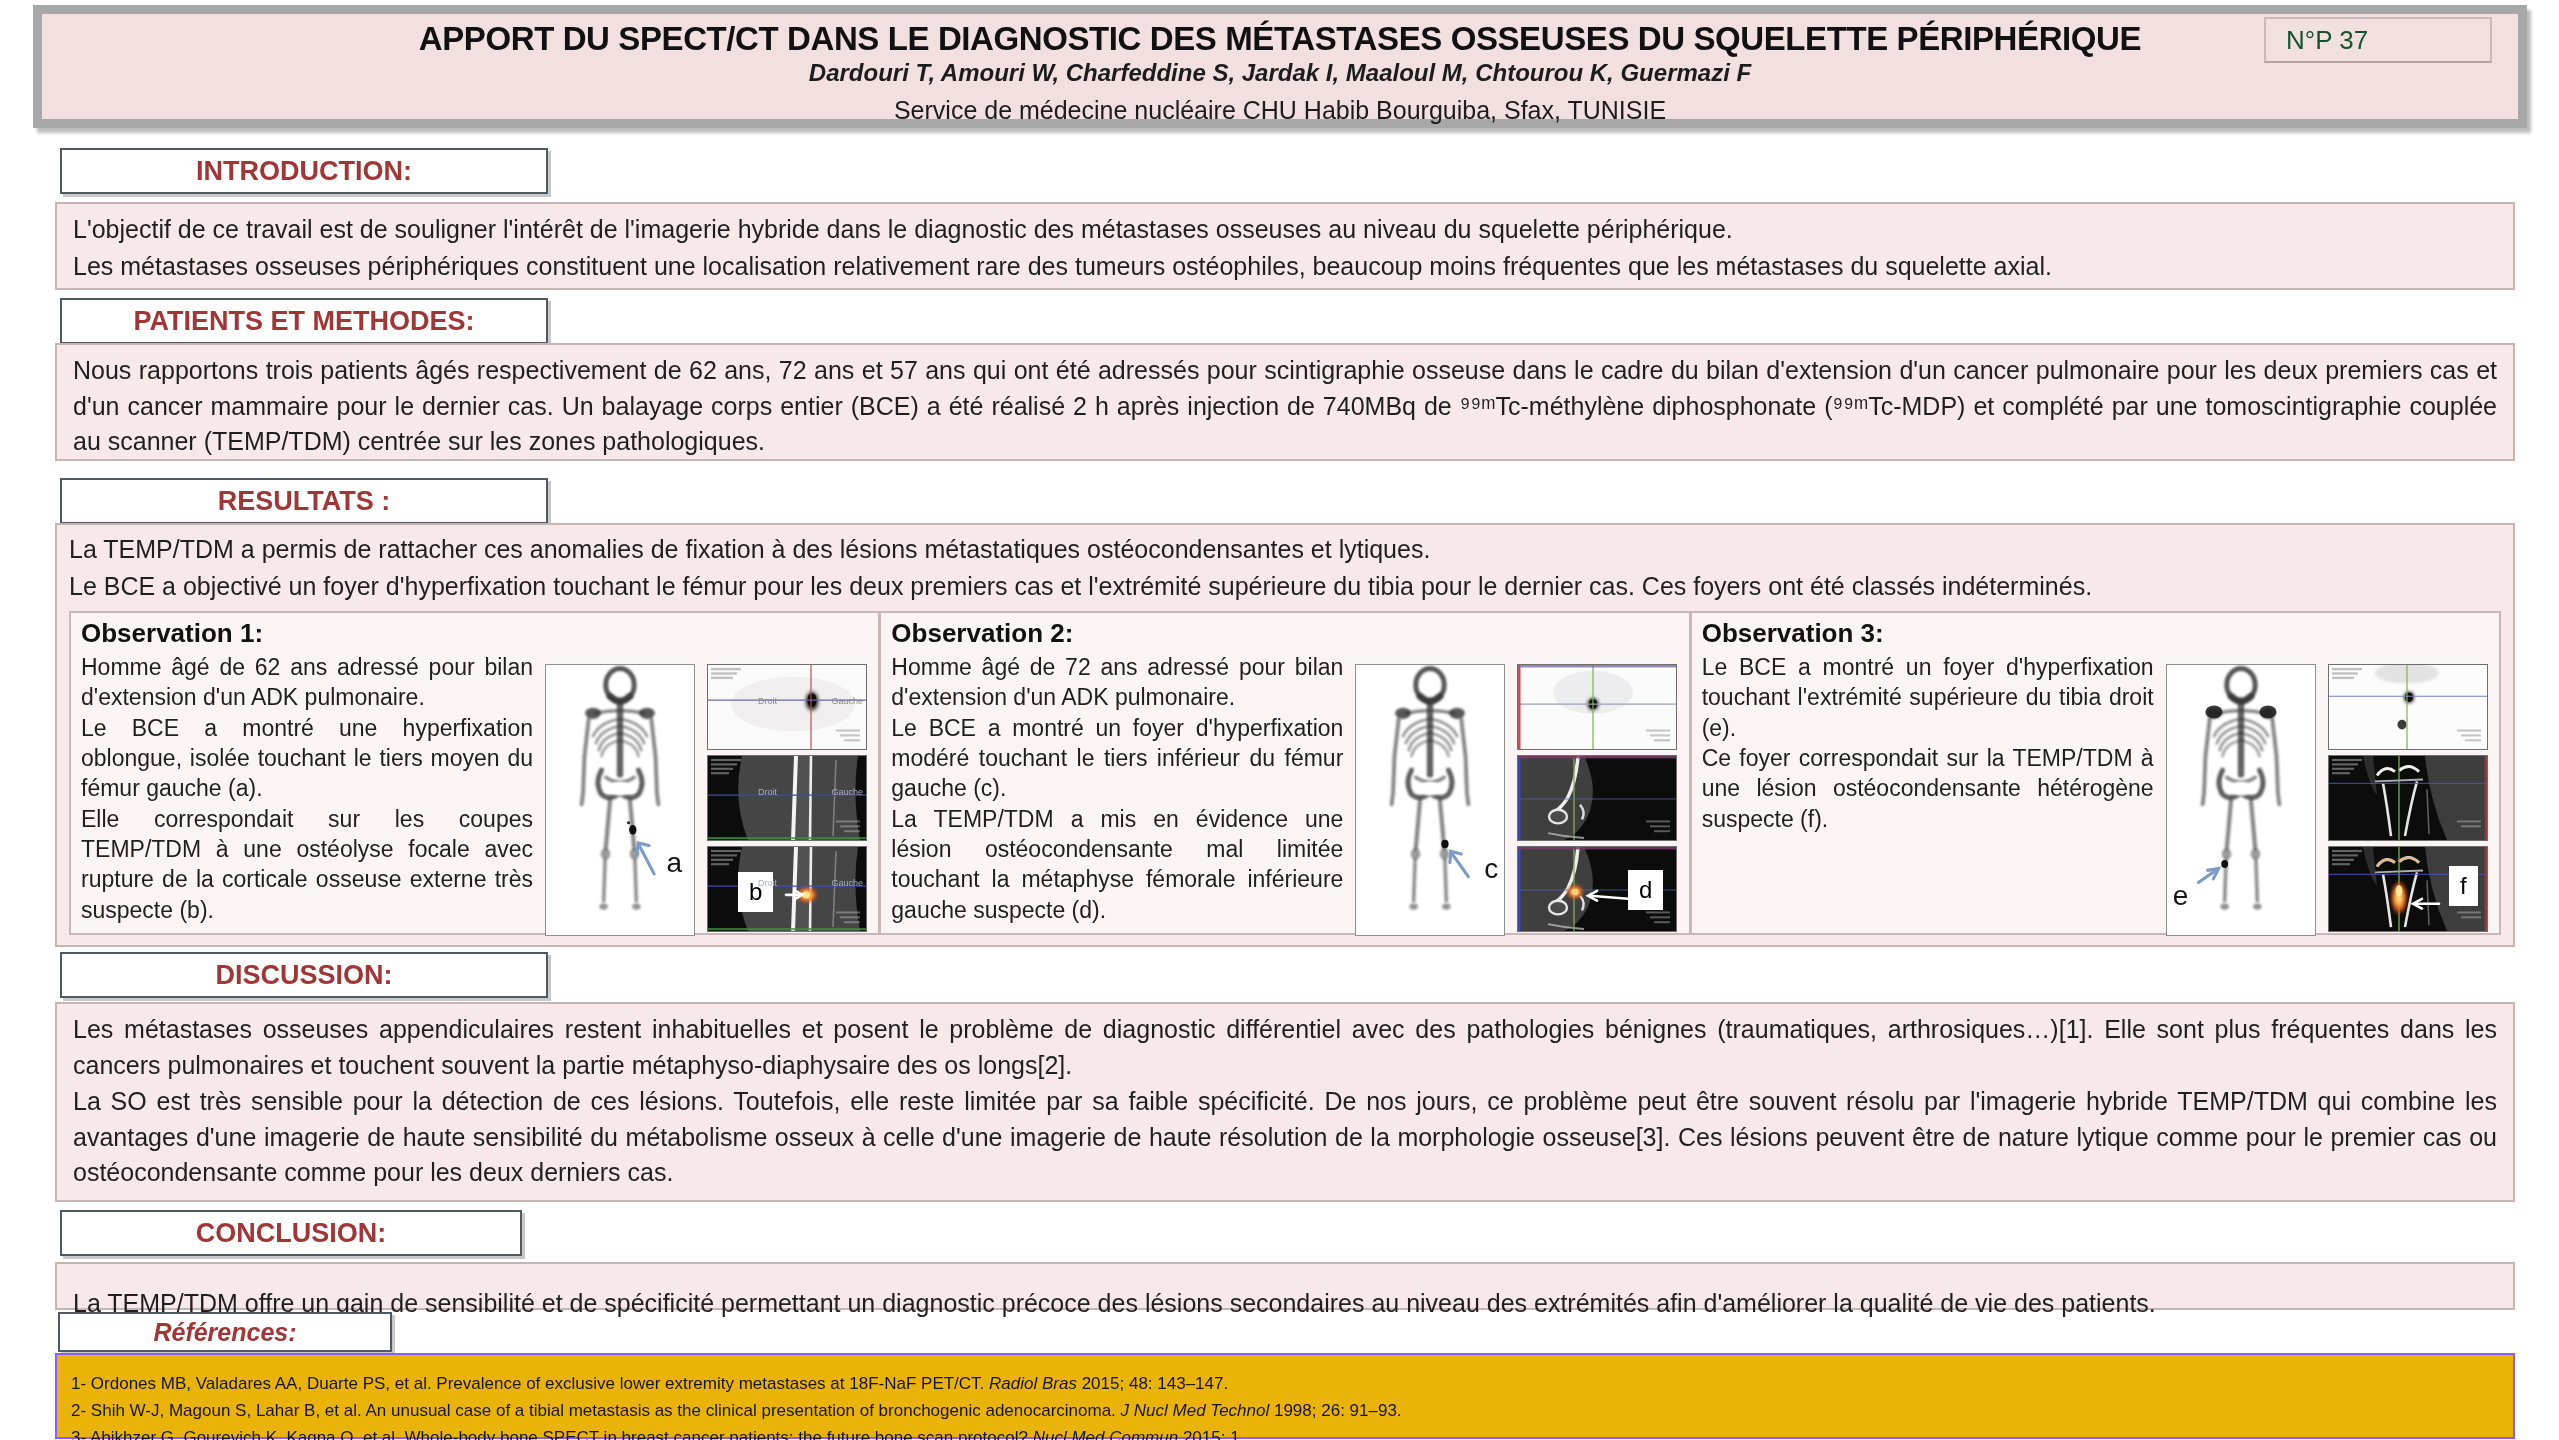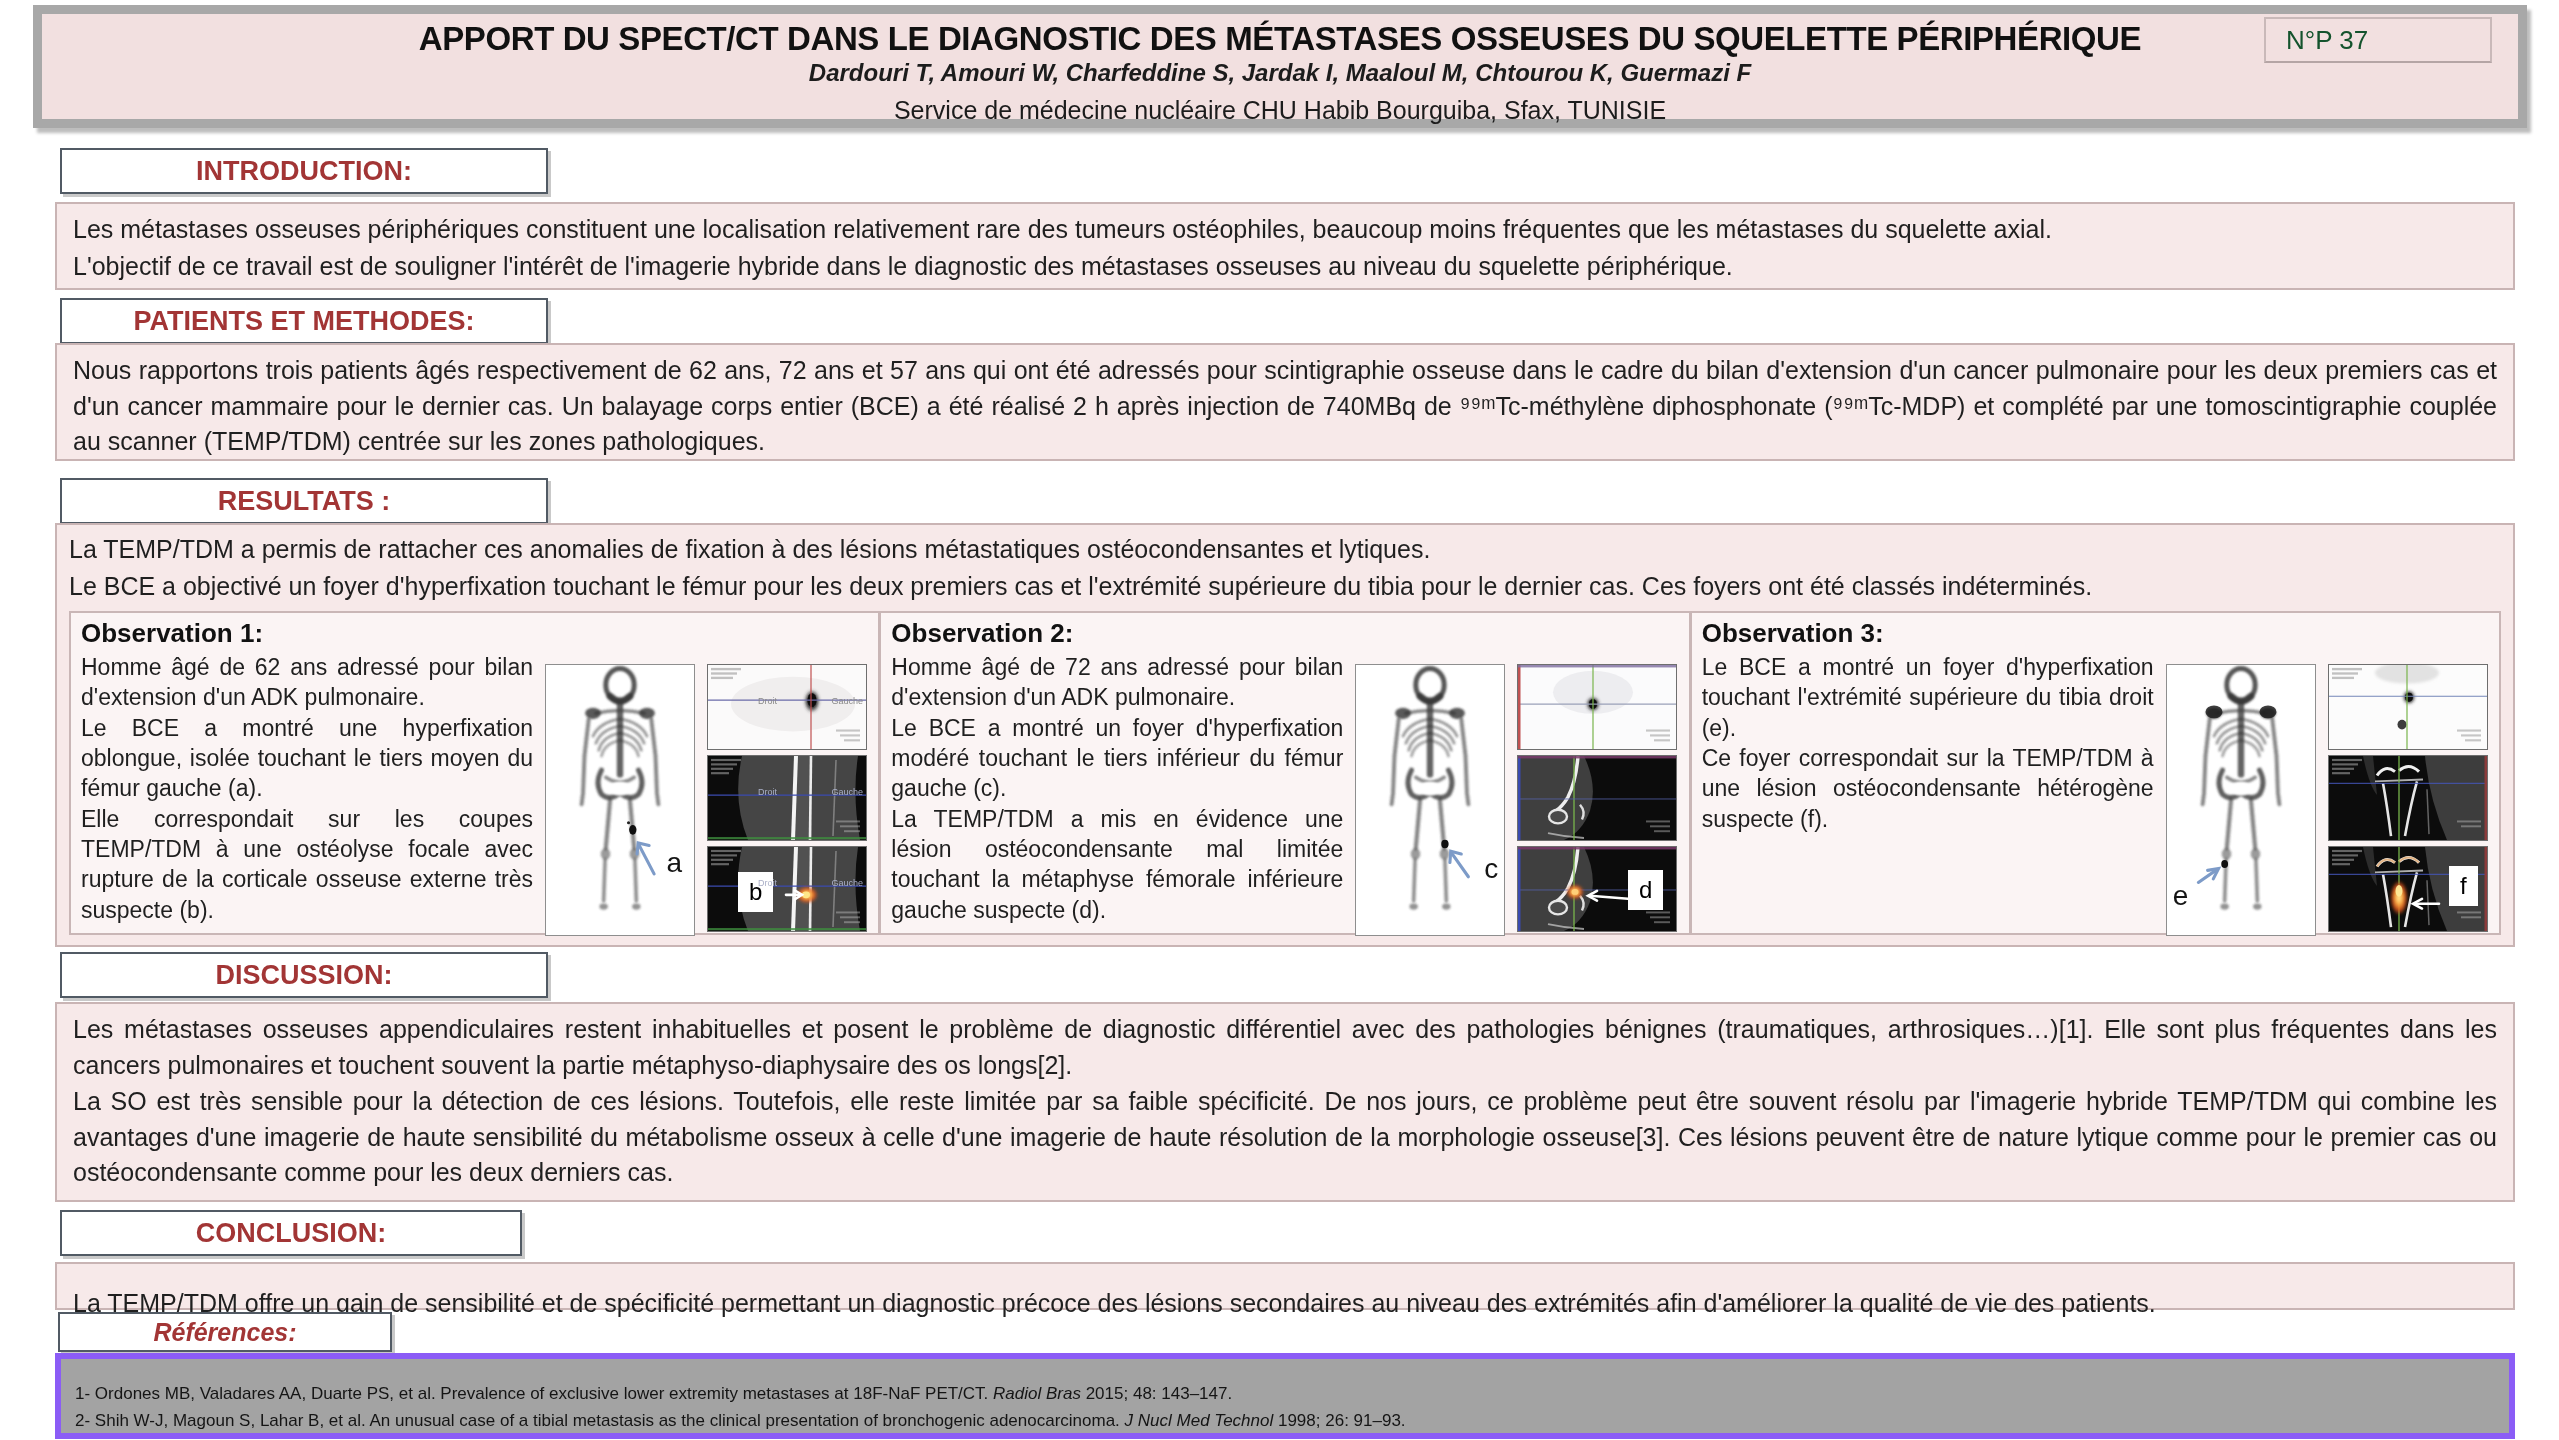--- a/index.html
+++ b/index.html
@@ -51,22 +51,22 @@
   .scan-marker{position:absolute;font-size:28px;color:#151515;}
   .m-a{right:12px;top:66%;} .m-c{right:6px;top:68%;} .m-e{left:6px;top:78%;}
   .fusion-label{position:absolute;background:#ffffff;color:#000;font-size:24px;
     line-height:1;padding:8px 11px;}
   .fl-b{left:30px;top:25px;} .fl-d{right:13px;top:23px;} .fl-f{right:9px;top:19px;}
   .orient{position:absolute;font-size:9px;line-height:1;}
   .orient.l{left:3px;top:38%;padding-left:47px;} .orient.r{right:3px;top:38%;}
   .on-white{color:#8a8a8a;} .on-dark{color:#a9aec6;}
 
   
-  .refs-box{position:absolute;background:#a3a3a3;border:6px solid #8b5cf6;
-    padding:21px 14px;font-size:17px;line-height:1.52;color:#151515;}
+  .refs-box{position:absolute;background:#eab308;border:2px solid #8b5cf6;
+    padding:15px 14px;font-size:17px;line-height:1.52;color:#151515;}
   .ref{margin:1px 0;}
   .ref .j{font-style:italic;}
 </style>
 </head>
 <body>
 
 <svg width="0" height="0" style="position:absolute" aria-hidden="true">
 <defs>
   <filter id="soft" x="-40%" y="-40%" width="180%" height="180%">
         <feGaussianBlur stdDeviation="0.7"></feGaussianBlur>
@@ -197,22 +197,22 @@
     <div class="badge">N°P 37</div>
     <h1 class="title">APPORT DU SPECT/CT DANS LE DIAGNOSTIC DES MÉTASTASES OSSEUSES DU SQUELETTE PÉRIPHÉRIQUE</h1>
     <div class="authors">Dardouri T, Amouri W, Charfeddine S, Jardak I, Maaloul M, Chtourou K, Guermazi F</div>
     <div class="affiliation">Service de médecine nucléaire CHU Habib Bourguiba, Sfax, TUNISIE</div>
   </header>
 
   <div class="sec-head" style="left:60px;top:148px;width:488px;height:46px">
     <span>INTRODUCTION:</span>
   </div>
   <div class="content" style="left:55px;top:202px;width:2460px;height:88px">
+    <p>L'objectif de ce travail est de souligner l'intérêt de l'imagerie hybride dans le diagnostic des métastases osseuses au niveau du squelette périphérique.</p>
     <p>Les métastases osseuses périphériques constituent une localisation relativement rare des tumeurs ostéophiles, beaucoup moins fréquentes que les métastases du squelette axial.</p>
-    <p>L'objectif de ce travail est de souligner l'intérêt de l'imagerie hybride dans le diagnostic des métastases osseuses au niveau du squelette périphérique.</p>
   </div>
 
   <div class="sec-head" style="left:60px;top:298px;width:488px;height:46px">
     <span>PATIENTS ET METHODES:</span>
   </div>
   <div class="content just" style="left:55px;top:343px;width:2460px;height:118px">
     <p>Nous rapportons trois patients âgés respectivement de 62 ans, 72 ans et 57 ans qui ont été adressés pour scintigraphie osseuse dans le cadre du bilan d'extension d'un cancer pulmonaire pour les deux premiers cas et d'un cancer mammaire pour le dernier cas. Un balayage corps entier (BCE) a été réalisé 2 h après injection de 740MBq de ⁹⁹ᵐTc-méthylène diphosphonate (⁹⁹ᵐTc-MDP) et complété par une tomoscintigraphie couplée au scanner (TEMP/TDM) centrée sur les zones pathologiques.</p>
   </div>
 
   <div class="sec-head" style="left:60px;top:478px;width:488px;height:46px">

